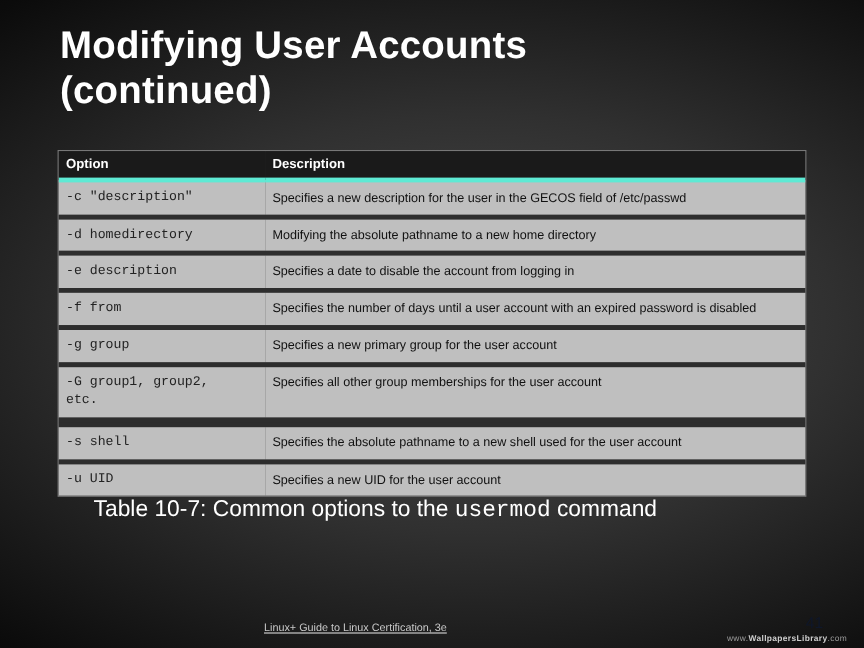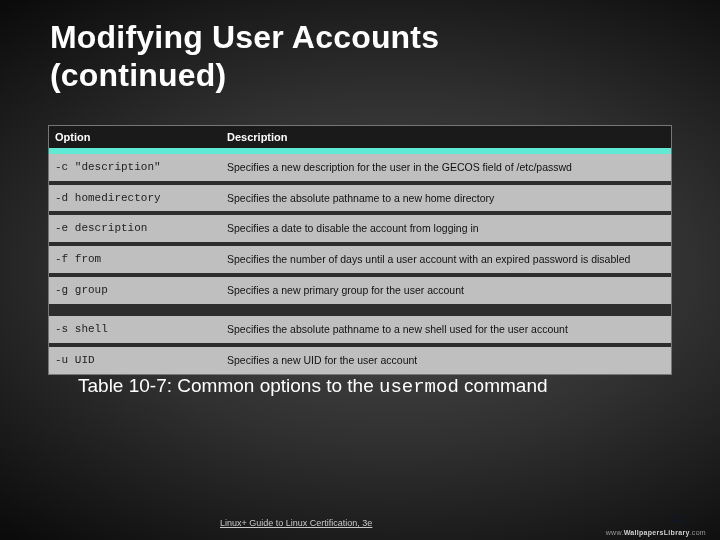--- a/index.html
+++ b/index.html
@@ -36,21 +36,21 @@
     width: 100%;
     font-size: 11px;
   }
   th {
     background: #1a1a1a;
     color: #fff;
     text-align: left;
     font-weight: 700;
     padding: 5px 6px;
     font-size: 11px;
-    border-bottom: 6px solid #5eead4;
+    border-bottom: 4px solid #5eead4;
   }
   td {
     background: #bfbfbf;
     color: #111;
     padding: 6px 6px;
     vertical-align: top;
     font-size: 10.5px;
     line-height: 1.35;
   }
   tr.sep td {
@@ -123,21 +123,21 @@
       <tbody>
         <tr>
           <td class="opt">-c "description"</td>
           <td>Specifies a new description for the user in the GECOS field of /etc/passwd</td>
         </tr>
         <tr class="sep">
             <td colspan="2"></td>
           </tr>
         <tr>
           <td class="opt">-d homedirectory</td>
-          <td>Specifies the absolute pathname to a new home directory</td>
+          <td>Modifying the absolute pathname to a new home directory</td>
         </tr>
         <tr class="sep">
             <td colspan="2"></td>
           </tr>
         <tr>
           <td class="opt">-e description</td>
           <td>Specifies a date to disable the account from logging in</td>
         </tr>
         <tr class="sep">
             <td colspan="2"></td>
@@ -149,20 +149,25 @@
         <tr class="sep">
             <td colspan="2"></td>
           </tr>
         <tr>
           <td class="opt">-g group</td>
           <td>Specifies a new primary group for the user account</td>
         </tr>
         <tr class="sep">
             <td colspan="2"></td>
           </tr>
+        <tr>
+          <td class="opt">-G group1, group2,
+etc.</td>
+          <td>Specifies all other group memberships for the user account</td>
+        </tr>
         <tr class="sep">
             <td colspan="2"></td>
           </tr>
         <tr class="sep">
             <td colspan="2"></td>
           </tr>
         <tr>
           <td class="opt">-s shell</td>
           <td>Specifies the absolute pathname to a new shell used for the user account</td>
         </tr>

